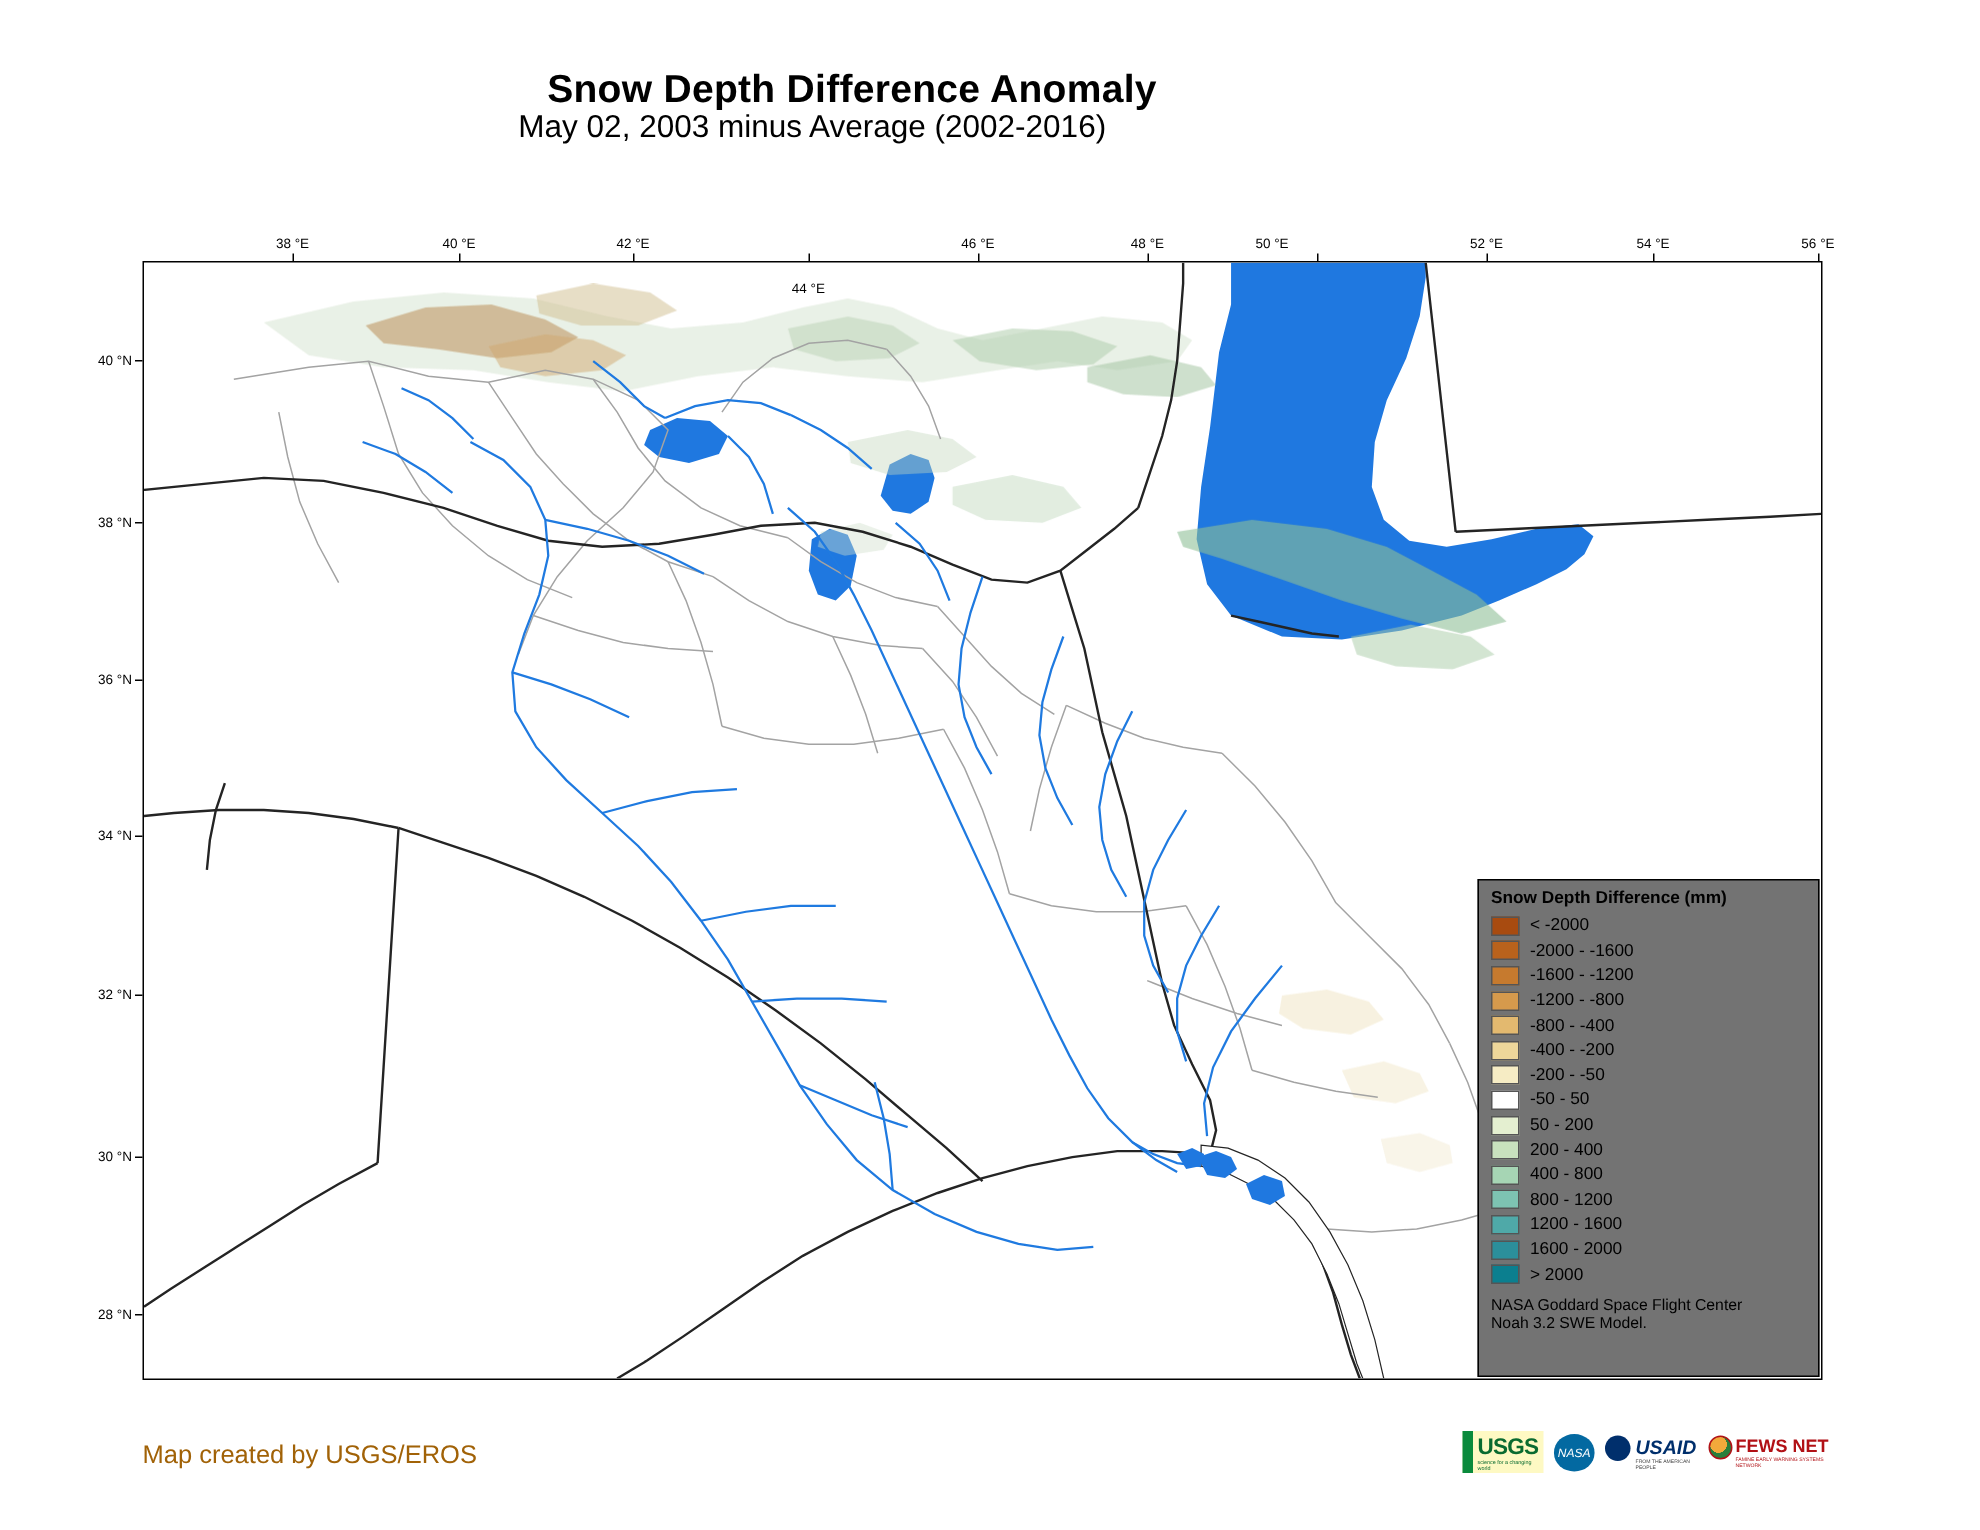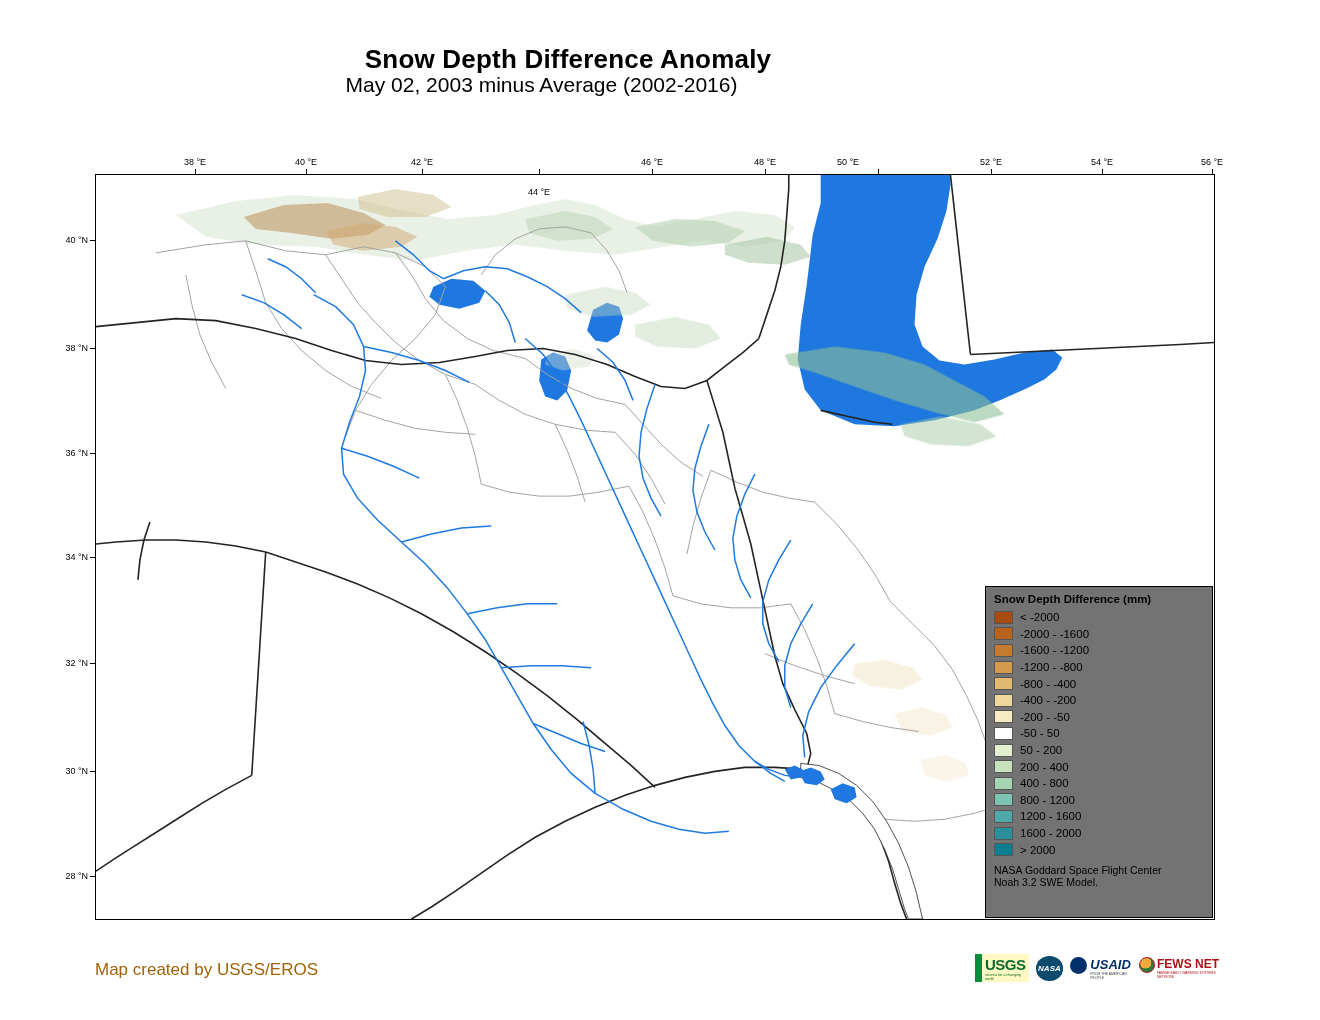--- a/index.html
+++ b/index.html
@@ -158,25 +158,25 @@
     align-items: flex-start;
   }
   .logo-usgs .sub {
     font-size: 3.6px;
     color: #0a6b30;
     font-weight: normal;
     letter-spacing: 0;
   }
   .logo-nasa {
     width: 34px;
-    background: #0c4a6e;
+    background: #0369a1;
     color: #fff;
     border-radius: 50%;
     font-size: 8px;
-    font-weight: bold;
+    font-weight: normal;
     font-style: italic;
     height: 25px;
   }
   .logo-usaid {
     background: #fff;
     color: #002f6c;
     font-size: 13px;
     font-weight: bold;
     font-style: italic;
     flex-direction: column;

